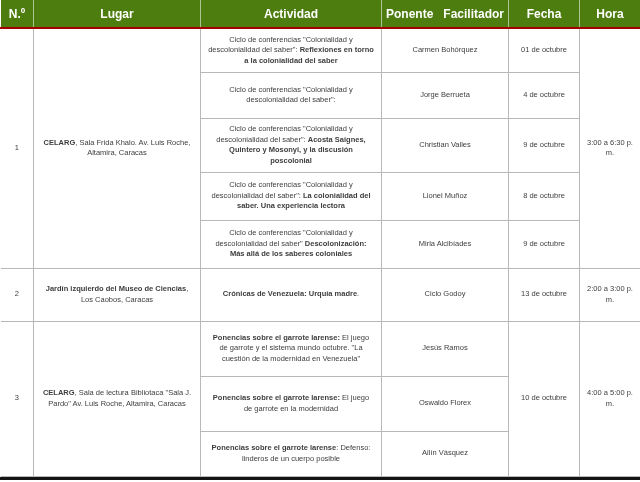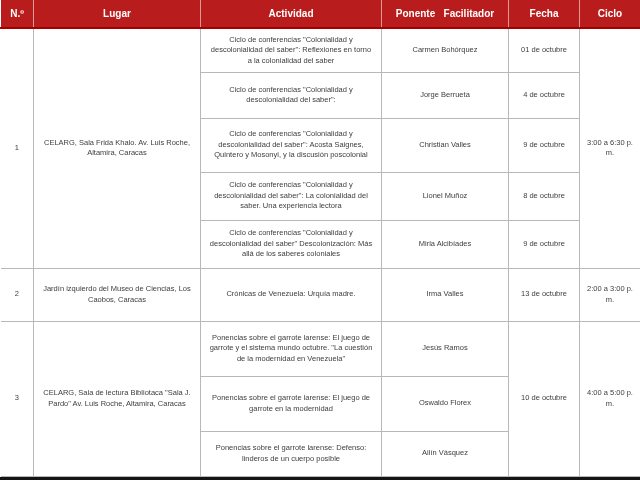--- a/index.html
+++ b/index.html
@@ -27,44 +27,44 @@
     border: 1px solid #b8b8b8;
     text-align: center;
     vertical-align: middle;
     padding: 2px 7px;
     line-height: 1.4;
     background: #ffffff;
     overflow: hidden;
   }
   table.schedule td:first-child { border-left: none; }
   table.schedule th {
-    background: #b91c1c;
+    background: #4d7c0f;
     color: #ffffff;
     font-weight: bold;
-    font-size: 10px;
+    font-size: 12px;
     text-align: center;
     vertical-align: middle;
     border-left: 1px solid rgba(255,255,255,0.55);
     border-right: 1px solid rgba(255,255,255,0.55);
     border-top: none;
     border-bottom: 2px solid #a40000;
     white-space: pre-wrap;
     padding: 2px;
   }
   th:first-child { border-left: none; }
   th:last-child { border-right: none; }
   tr.hdr  { height: 28px; }
   tr.h44 { height: 44px; }
   tr.h46 { height: 46px; }
   tr.h54 { height: 54px; }
   tr.h48 { height: 48px; }
   tr.h53 { height: 53px; }
   tr.h55 { height: 55px; }
   tr.h45 { height: 45px; }
-  .b { font-weight: normal; }
+  .b { font-weight: bold; }
 </style>
 </head>
 <body>
 
 <div class="table-wrap">
 <table class="schedule">
   <colgroup>
     <col style="width:33px">
         <col style="width:167px">
         <col style="width:181px">
@@ -73,21 +73,21 @@
         <col style="width:61px">
   </colgroup>
 
   <tbody>
         <tr class="hdr">
     <th>N.º</th>
     <th>Lugar</th>
     <th>Actividad</th>
     <th>Ponente   Facilitador</th>
     <th>Fecha</th>
-    <th>Ciclo</th>
+    <th>Hora</th>
   </tr>
 
   <tr class="h44">
     <td rowspan="5">1</td>
     <td rowspan="5">
       <span class="b">CELARG</span><span>, Sala Frida Khalo. Av. Luis Roche, Altamira, Caracas</span>
     </td>
     <td>
       <span>Ciclo de conferencias "Colonialidad y descolonialidad del saber": </span><span class="b">Reflexiones en torno a la colonialidad del saber</span><span></span>
     </td>
@@ -129,21 +129,21 @@
   </tr>
 
   <tr class="h53">
     <td>2</td>
     <td>
       <span class="b">Jardín izquierdo del Museo de Ciencias</span><span>, Los Caobos, Caracas</span>
     </td>
     <td>
       <span class="b">Crónicas de Venezuela: Urquía madre</span><span>.</span>
     </td>
-    <td>Irma Valles</td>
+    <td>Ciclo Godoy</td>
     <td>13 de octubre</td>
     <td>2:00 a 3:00 p. m.</td>
   </tr>
 
   <tr class="h55">
     <td rowspan="3">3</td>
     <td rowspan="3">
       <span class="b">CELARG</span><span>, Sala de lectura Bibliotaca "Sala J. Pardo" Av. Luis Roche, Altamira, Caracas</span>
     </td>
     <td>

